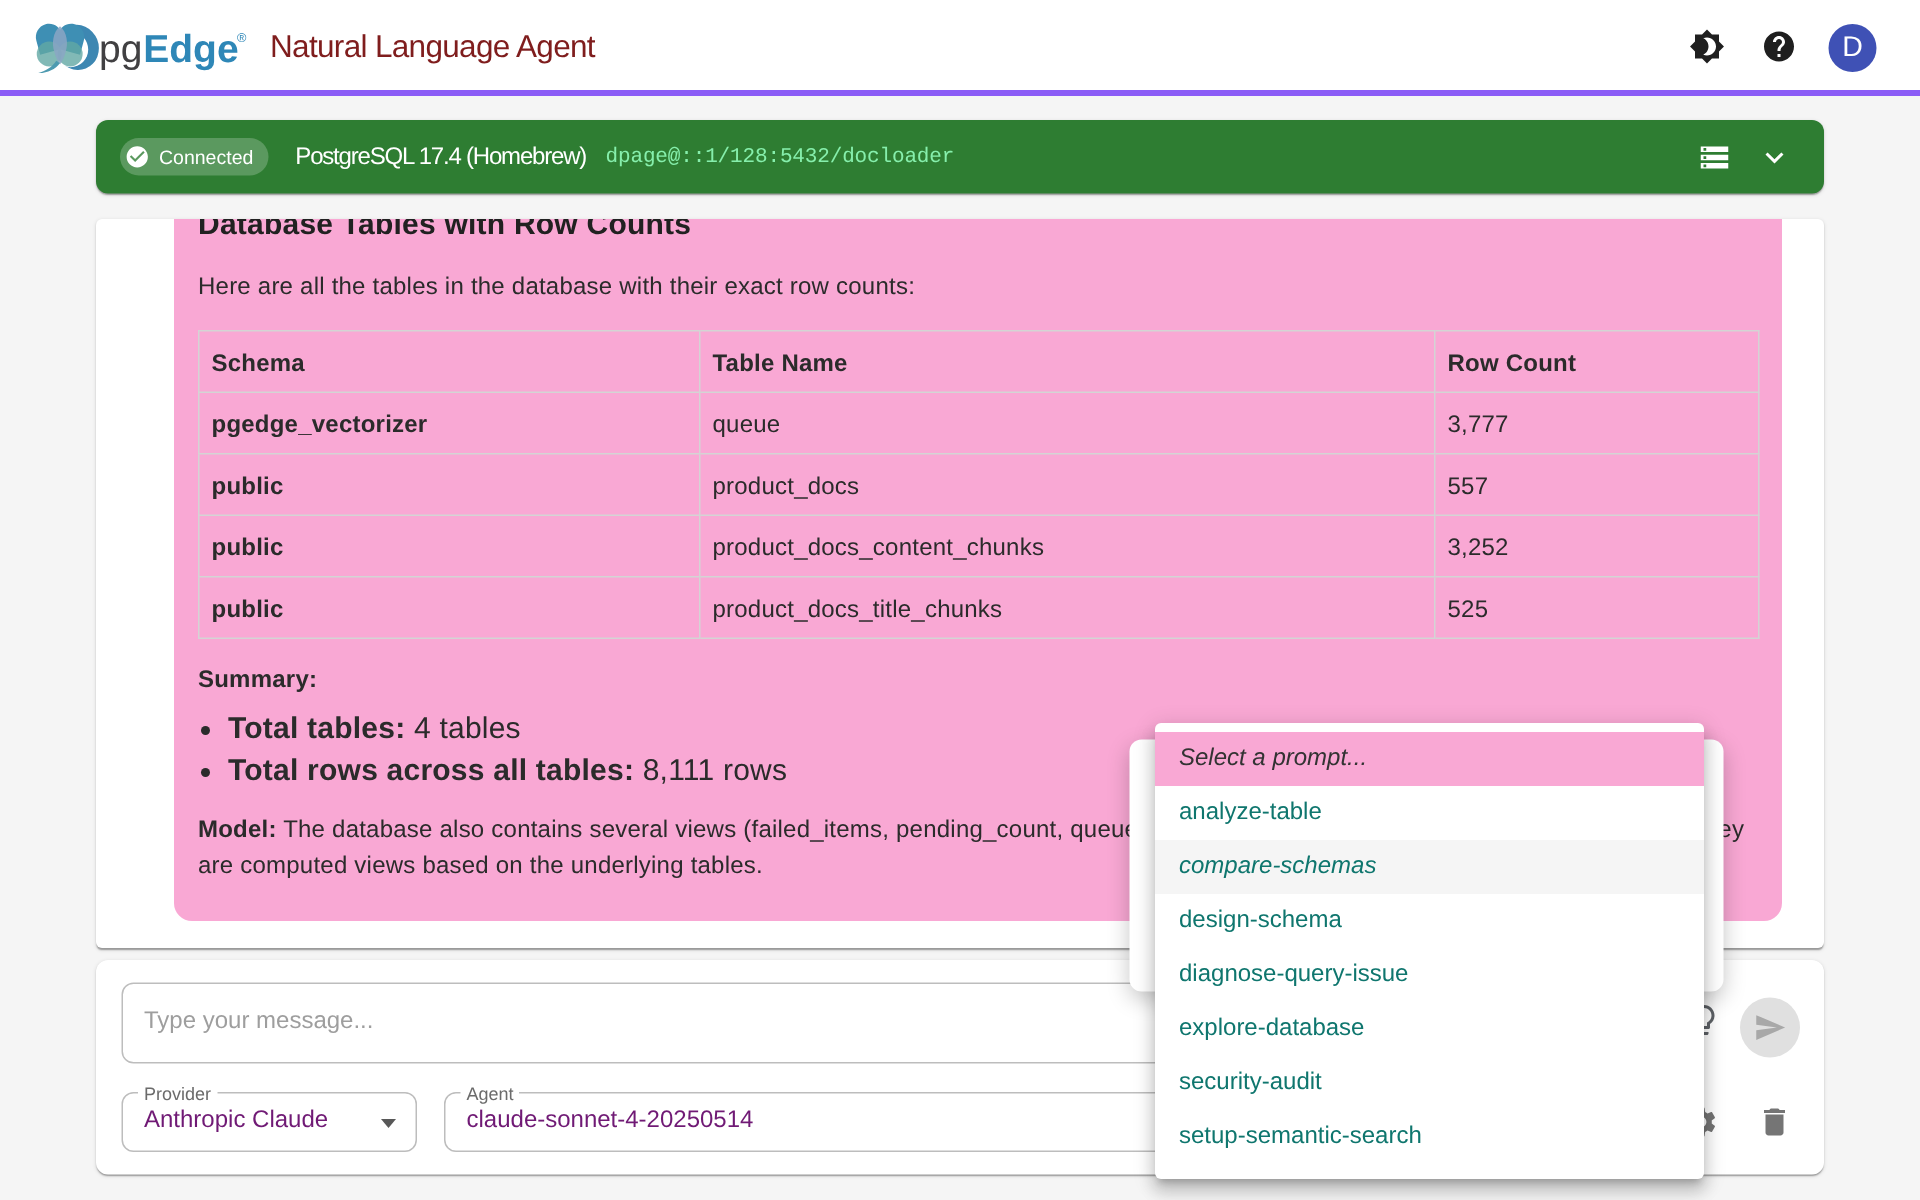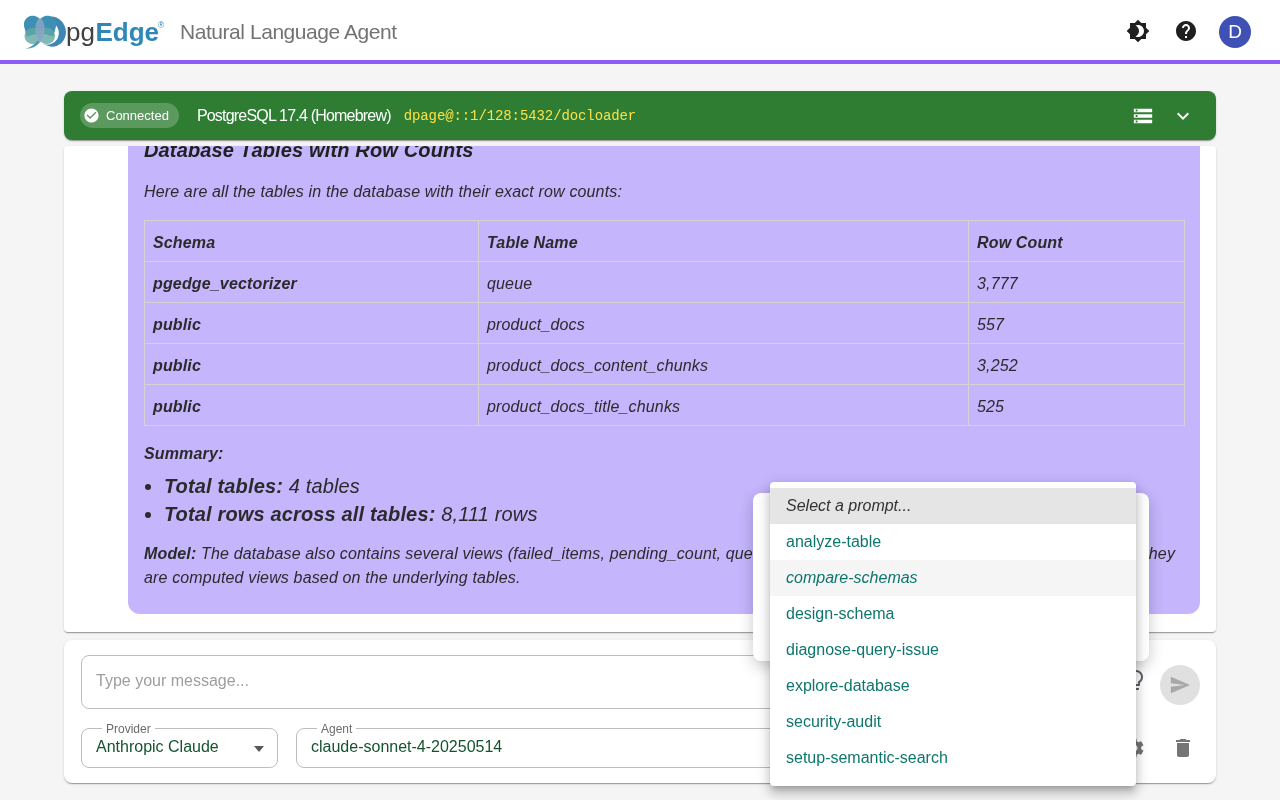--- a/index.html
+++ b/index.html
@@ -2,67 +2,67 @@
 <html><head>
 <meta charset="utf-8">
 <style>
   * { box-sizing: border-box; margin: 0; padding: 0; }
   html,body { width:1280px; height:800px; overflow:hidden; }
   body { background:#f5f5f5; font-family:"Liberation Sans", sans-serif; color:#212121; position:relative; }
   .abs { position:absolute; }
 
   
   #header { position:absolute; left:0; top:0; width:1280px; height:64px; background:#fff; border-bottom:4px solid #8b5cf6; z-index:3; }
-  #title { position:absolute; left:180px; top:0; height:64px; line-height:64px; font-size:21px; letter-spacing:-0.45px; color:#737373; }
+  #title { position:absolute; left:180px; top:0; height:64px; line-height:64px; font-size:21px; letter-spacing:-0.45px; color:#7f1d1d; }
 
   
   #connbar { position:absolute; left:64px; top:80px; width:1152px; height:49px; background:#2e7d32; border-radius:8px;
     box-shadow:0 2px 1px -1px rgba(0,0,0,0.2), 0 1px 1px 0 rgba(0,0,0,0.14), 0 1px 3px 0 rgba(0,0,0,0.12);
-    display:flex; align-items:center; z-index:2;margin-top:11px; }
+    display:flex; align-items:center; z-index:2; }
   #pill { display:flex; align-items:center; margin-left:16px; height:25px; border-radius:13px; background:rgba(255,255,255,0.22); padding:0 10px 0 3px; }
   #pill span { color:#fff; font-size:13px; margin-left:6px; }
   #pgtext { color:#fff; font-size:16px; letter-spacing:-0.8px; margin-left:18px; }
-  #conncode { color:#fde047; font-size:14px; letter-spacing:-0.1px; font-family:"Liberation Mono", monospace; margin-left:13px; }
+  #conncode { color:#86efac; font-size:14px; letter-spacing:-0.1px; font-family:"Liberation Mono", monospace; margin-left:13px; }
   #connicons { margin-left:auto; display:flex; align-items:center; }
 
   
   #chatpanel { position:absolute; left:64px; top:146px; width:1152px; height:486px; background:#fff; border-radius:4px;
     box-shadow:0 2px 1px -1px rgba(0,0,0,0.2), 0 1px 1px 0 rgba(0,0,0,0.14), 0 1px 3px 0 rgba(0,0,0,0.12);
     overflow:hidden; z-index:1; }
-  #bubble { position:absolute; left:64px; top:-24px; width:1072px; background:#c4b5fd; border-radius:12px; padding:16px; color:#2b2b2b; letter-spacing:0.15px;font-style:italic; }
+  #bubble { position:absolute; left:52px; top:-24px; width:1072px; background:#f9a8d4; border-radius:12px; padding:16px; color:#2b2b2b; letter-spacing:0.15px; }
   #bubble h3 { font-size:20px; font-weight:bold; color:#212121; line-height:24px; margin:0 0 18px 0; }
   #bubble p { font-size:16px; line-height:24px; margin:0 0 8px 0; }
   #bubble table { border-collapse:collapse; table-layout:fixed; width:1040px; margin:16px 0 16px 0; }
   #bubble th, #bubble td { border:1px solid #d4d4d4; font-size:16px; line-height:24px; padding:10px 8px 6px 8px; text-align:left; }
   #bubble th { font-weight:bold; }
   #bubble ul { margin:0 0 16px 0; padding-left:20px; }
   #bubble li { font-size:20px; line-height:24px; margin-bottom:4px; }
 
   
   #botpanel { position:absolute; left:64px; top:640px; width:1152px; height:143px; background:#fff; border-radius:8px;
     box-shadow:0 2px 1px -1px rgba(0,0,0,0.2), 0 1px 1px 0 rgba(0,0,0,0.14), 0 1px 3px 0 rgba(0,0,0,0.12); z-index:2; }
   #msginput { position:absolute; left:17px; top:15px; width:1034px; height:54px; border:1px solid #bdbdbd; border-radius:8px; }
   #msginput span { position:absolute; left:14px; top:16px; font-size:16px; color:#9e9e9e; }
   .outl { position:absolute; border:1px solid #bdbdbd; border-radius:8px; height:40px; }
-  .outl .lbl { position:absolute; left:20px; top:-7px; font-size:12px; color:#6b6b6b; background:#fff; padding:0 4px; line-height:14px; }
-  .outl .val { position:absolute; left:14px; top:9px; font-size:16px; color:#14532d; }
+  .outl .lbl { position:absolute; left:10px; top:-7px; font-size:12px; color:#6b6b6b; background:#fff; padding:0 4px; line-height:14px; }
+  .outl .val { position:absolute; left:14px; top:9px; font-size:16px; color:#701a75; }
   #provider { left:17px; top:88px; width:197px; }
   #model { left:232px; top:88px; width:824px; }
   #provarrow { position:absolute; width:0; height:0; border-left:5px solid transparent; border-right:5px solid transparent; border-top:6px solid #585858; left:172px; top:17px; }
   #sendbtn { position:absolute; left:1096px; top:25px; width:40px; height:40px; border-radius:50%; background:#e0e0e0; display:flex; align-items:center; justify-content:center; }
 
   
   #popup { position:absolute; left:753px; top:493px; width:396px; height:168px; background:#fff; border-radius:8px;
     box-shadow:0 5px 15px rgba(0,0,0,0.22); z-index:4; }
 
   
   #menu { position:absolute; left:770px; top:482px; width:366px; height:304px; background:#fff; border-radius:4px; padding:6px 0;
     box-shadow:0 5px 5px -3px rgba(0,0,0,0.2), 0 8px 10px 1px rgba(0,0,0,0.14), 0 3px 14px 2px rgba(0,0,0,0.12); z-index:5; }
   .mi { height:36px; line-height:36px; padding:0 16px; font-size:16px; color:#0f766e; white-space:nowrap; }
-  .mi.first { background:#e5e5e5; font-style:italic; color:#333; }
+  .mi.first { background:#f9a8d4; font-style:italic; color:#333; }
   .mi.hov { background:#f5f5f5;font-style:italic; }
 </style>
 </head>
 <body>
 
 <div id="header">
   <svg width="170" height="44" viewBox="0 0 170 44" style="position:absolute;left:23px;top:10px;">
     <g>
       <ellipse cx="28.5" cy="21.6" rx="14.3" ry="15.2" transform="rotate(-22 28.5 21.6)" fill="#3d87b2"></ellipse>
       <circle cx="24" cy="23" r="11.8" fill="#ffffff"></circle>

